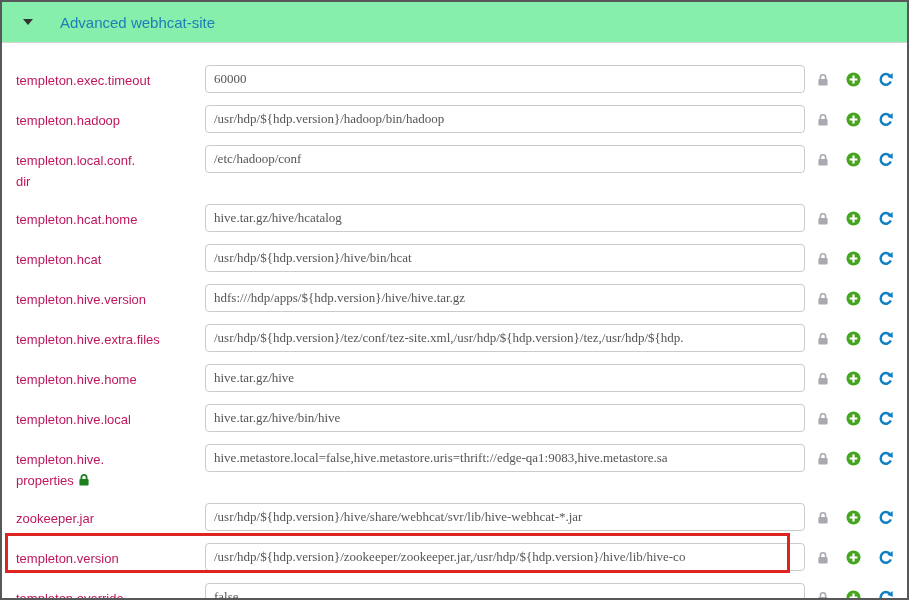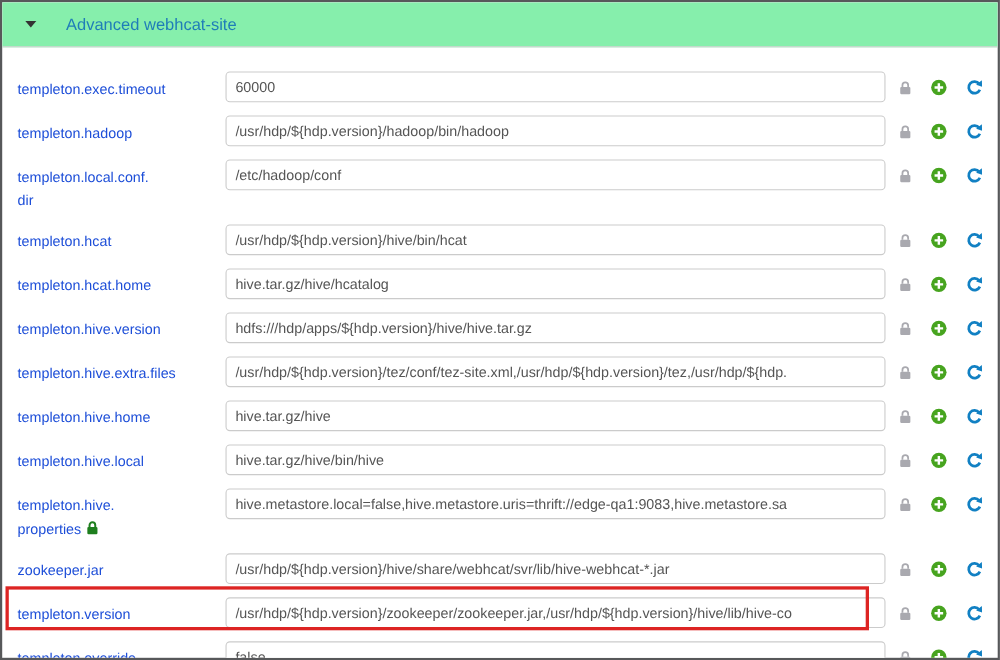--- a/index.html
+++ b/index.html
@@ -24,31 +24,31 @@
     margin-left: 27px; font-size: 15px; color: #1f7db8;
   }
 
   .rows { padding-top: 22px; }
 
   .row {
     position: relative; display: flex; align-items: flex-start;
     padding-left: 14px; margin-bottom: 12px;
   }
   .prop-label {
-    width: 158px; flex: 0 0 158px; font-size: 13px; color: #1d4ed8;
+    width: 158px; flex: 0 0 158px; font-size: 13px; color: #be185d;
     line-height: 21px; padding-top: 5px; white-space: pre-line;
     overflow-wrap: break-word;
   }
   .prop-label .label-lock { margin-left: 4px; vertical-align: -2px; }
 
   .prop-input {
     margin-left: 31px; width: 600px; height: 28px;
     border: 1px solid #cbcbcb; border-radius: 4px;
     padding: 0 8px; font-size: 13px; color: #555;
-    font-family: Liberation Sans, sans-serif;
+    font-family: Liberation Serif, serif;
     background: #fff; outline: none;
   }
 
   .icons { display: flex; align-items: center; margin-left: 12px; padding-top: 7px; }
   .icon-btn { display: inline-flex; cursor: pointer; }
   .icon-lock { margin-right: 17px; }
   .icon-add  { margin-right: 17px; }
 
   .highlight-box {
     position: absolute; left: 3px; top: -10px; width: 785px; height: 40px;
@@ -134,46 +134,46 @@
       </span>
       <span class="icon-btn icon-undo">
         <svg width="15" height="15" viewBox="0 0 15 15">
           <path d="M12.1 4.1 A5.3 5.3 0 1 0 12.8 9.6" fill="none" stroke="#1180c3" stroke-width="2.5"></path>
           <polygon points="14.6,0.9 14.8,6.8 9.4,5.0" fill="#1180c3"></polygon>
         </svg>
       </span>
     </div>
   </div>
       <div class="row">
+    <div class="prop-label">templeton.hcat.home</div>
+    <input class="prop-input" type="text" value="hive.tar.gz/hive/hcatalog" style="">
+    <div class="icons">
+      <span class="icon-btn icon-lock">
+        <svg width="12" height="14" viewBox="0 0 12 14">
+          <path d="M3.4 6V4.4a2.6 2.6 0 0 1 5.2 0V6" fill="none" stroke="#a9a9af" stroke-width="1.6"></path>
+          <rect x="1.4" y="6" width="9.2" height="6.6" rx="1.1" fill="#a9a9af"></rect>
+        </svg>
+      </span>
+      <span class="icon-btn icon-add">
+        <svg width="15" height="15" viewBox="0 0 15 15">
+          <circle cx="7.5" cy="7.5" r="7" fill="#47a41f"></circle>
+          <path d="M7.5 3.6v7.8M3.6 7.5h7.8" stroke="#fff" stroke-width="2.2"></path>
+        </svg>
+      </span>
+      <span class="icon-btn icon-undo">
+        <svg width="15" height="15" viewBox="0 0 15 15">
+          <path d="M12.1 4.1 A5.3 5.3 0 1 0 12.8 9.6" fill="none" stroke="#1180c3" stroke-width="2.5"></path>
+          <polygon points="14.6,0.9 14.8,6.8 9.4,5.0" fill="#1180c3"></polygon>
+        </svg>
+      </span>
+    </div>
+  </div>
+      <div class="row">
     <div class="prop-label">templeton.hcat</div>
     <input class="prop-input" type="text" value="/usr/hdp/${hdp.version}/hive/bin/hcat" style="">
-    <div class="icons">
-      <span class="icon-btn icon-lock">
-        <svg width="12" height="14" viewBox="0 0 12 14">
-          <path d="M3.4 6V4.4a2.6 2.6 0 0 1 5.2 0V6" fill="none" stroke="#a9a9af" stroke-width="1.6"></path>
-          <rect x="1.4" y="6" width="9.2" height="6.6" rx="1.1" fill="#a9a9af"></rect>
-        </svg>
-      </span>
-      <span class="icon-btn icon-add">
-        <svg width="15" height="15" viewBox="0 0 15 15">
-          <circle cx="7.5" cy="7.5" r="7" fill="#47a41f"></circle>
-          <path d="M7.5 3.6v7.8M3.6 7.5h7.8" stroke="#fff" stroke-width="2.2"></path>
-        </svg>
-      </span>
-      <span class="icon-btn icon-undo">
-        <svg width="15" height="15" viewBox="0 0 15 15">
-          <path d="M12.1 4.1 A5.3 5.3 0 1 0 12.8 9.6" fill="none" stroke="#1180c3" stroke-width="2.5"></path>
-          <polygon points="14.6,0.9 14.8,6.8 9.4,5.0" fill="#1180c3"></polygon>
-        </svg>
-      </span>
-    </div>
-  </div>
-      <div class="row">
-    <div class="prop-label">templeton.hcat.home</div>
-    <input class="prop-input" type="text" value="hive.tar.gz/hive/hcatalog" style="">
     <div class="icons">
       <span class="icon-btn icon-lock">
         <svg width="12" height="14" viewBox="0 0 12 14">
           <path d="M3.4 6V4.4a2.6 2.6 0 0 1 5.2 0V6" fill="none" stroke="#a9a9af" stroke-width="1.6"></path>
           <rect x="1.4" y="6" width="9.2" height="6.6" rx="1.1" fill="#a9a9af"></rect>
         </svg>
       </span>
       <span class="icon-btn icon-add">
         <svg width="15" height="15" viewBox="0 0 15 15">
           <circle cx="7.5" cy="7.5" r="7" fill="#47a41f"></circle>

